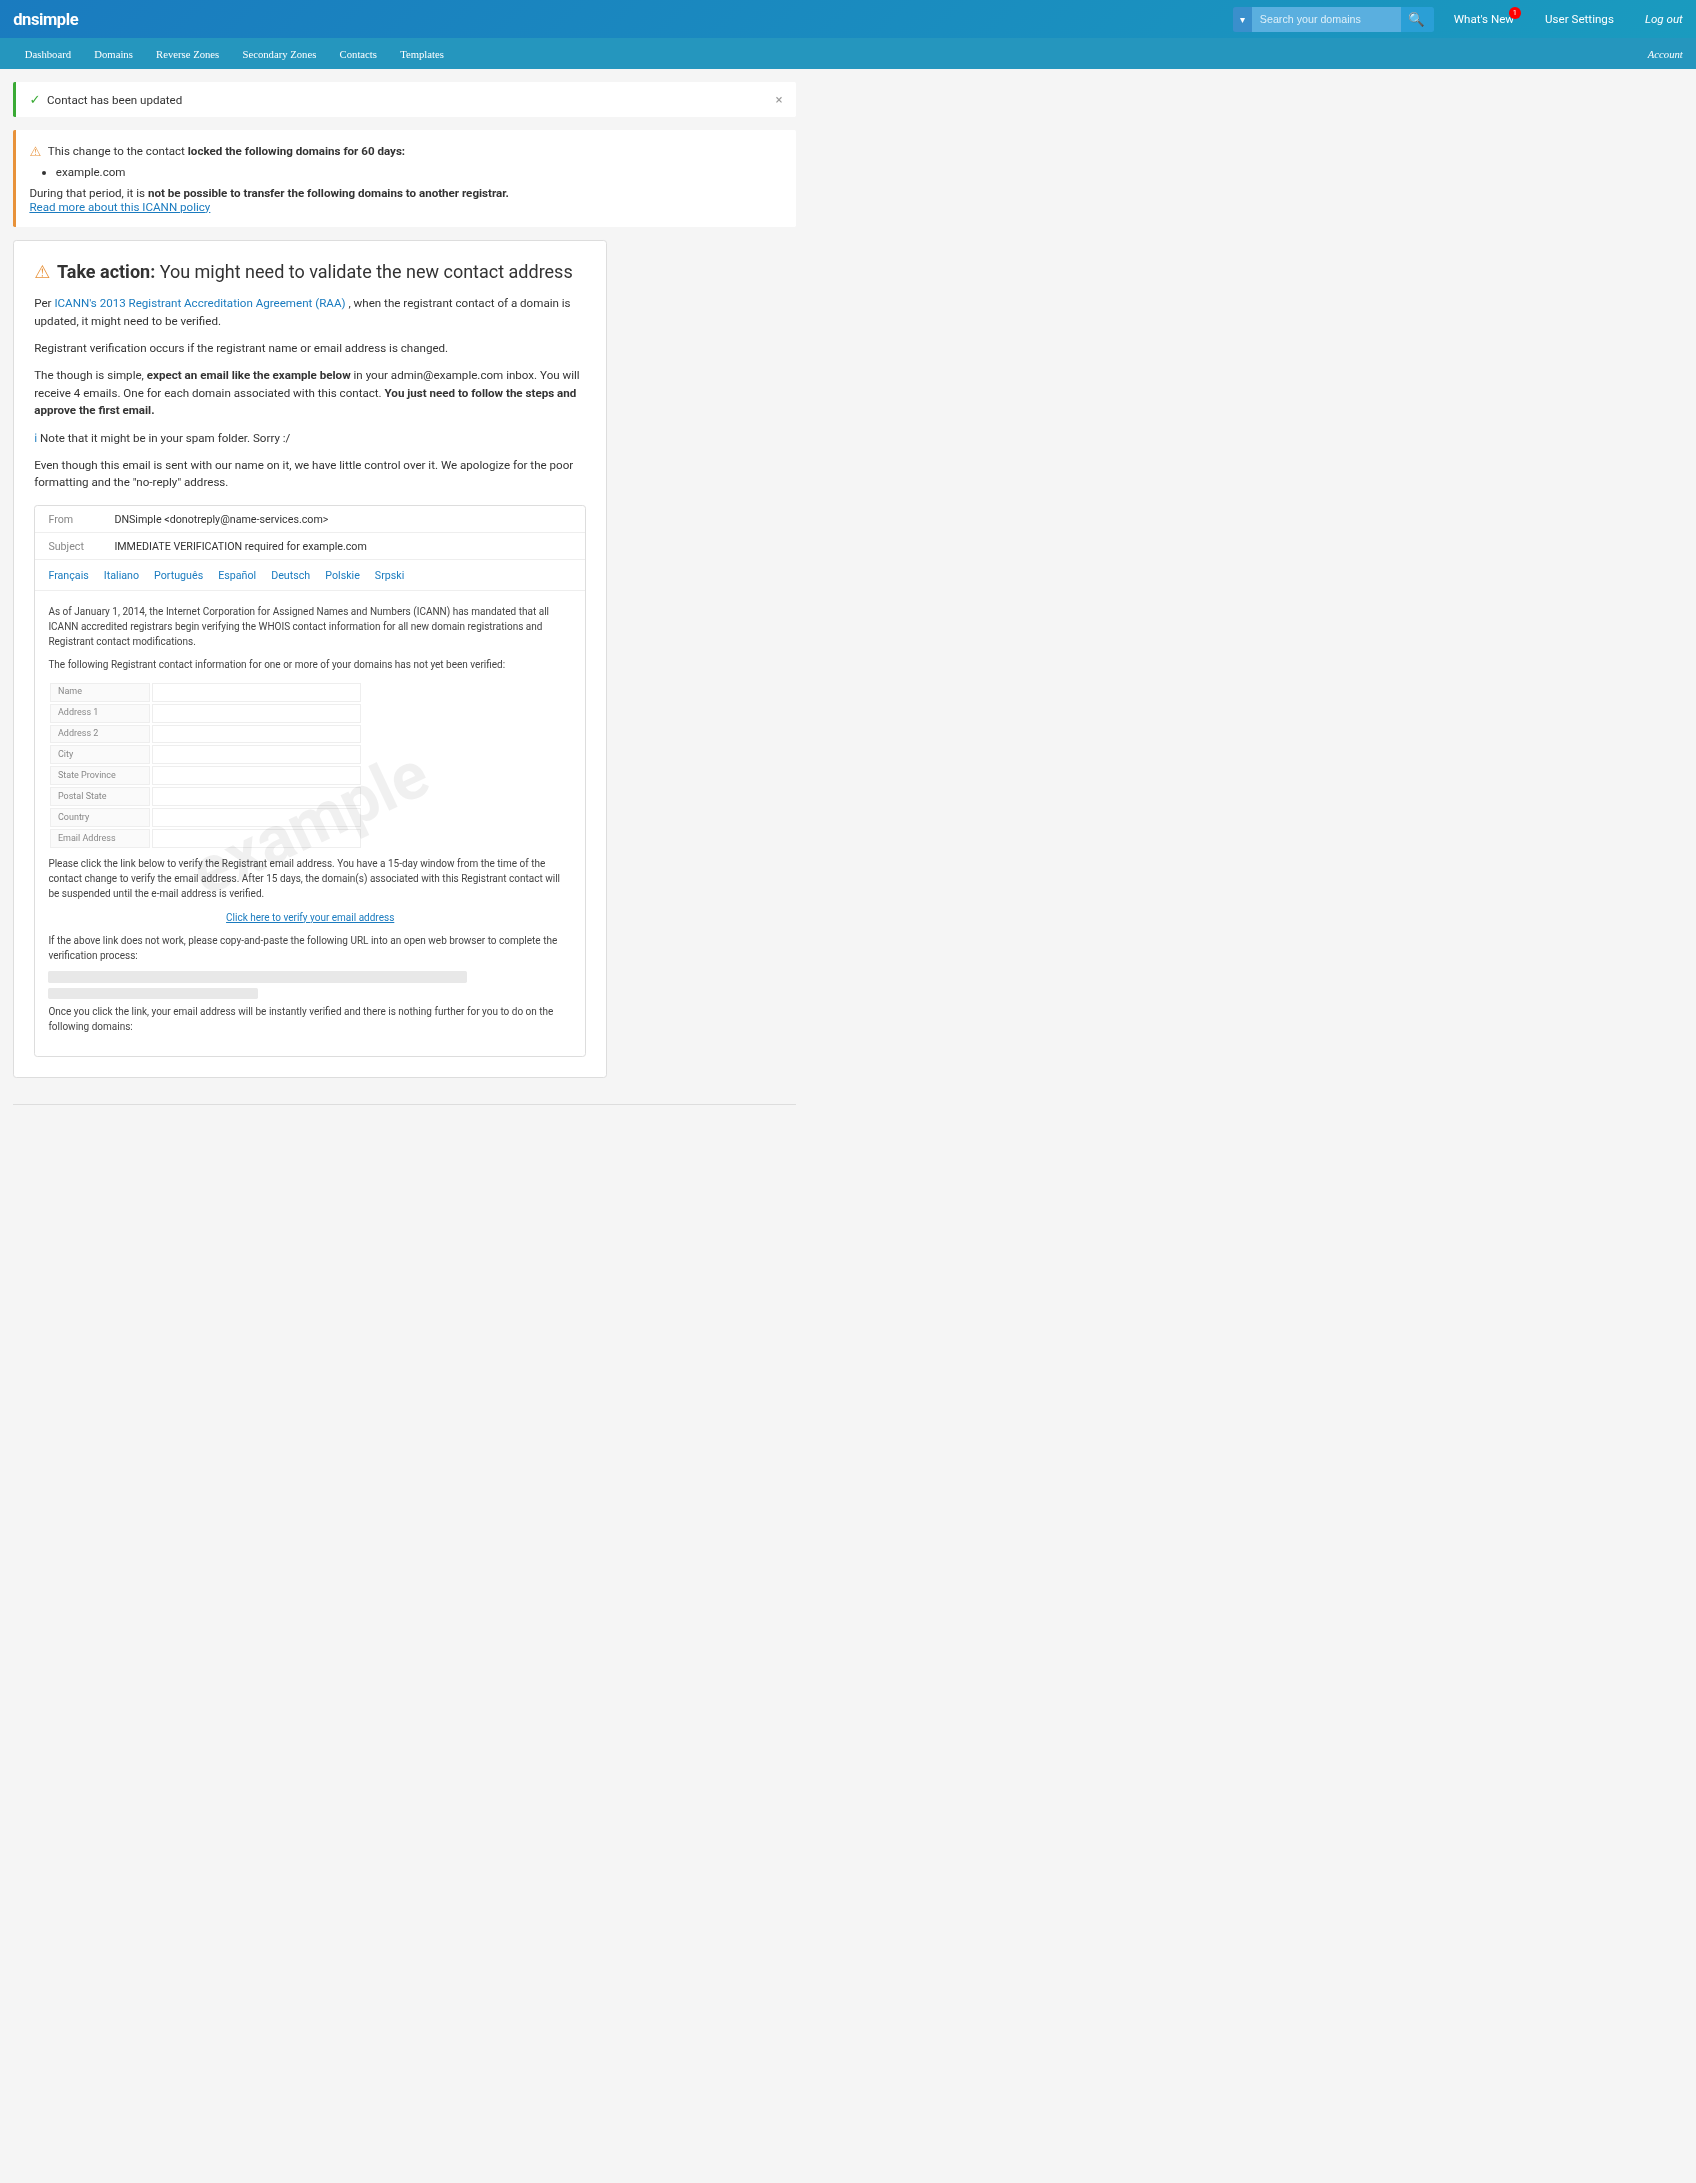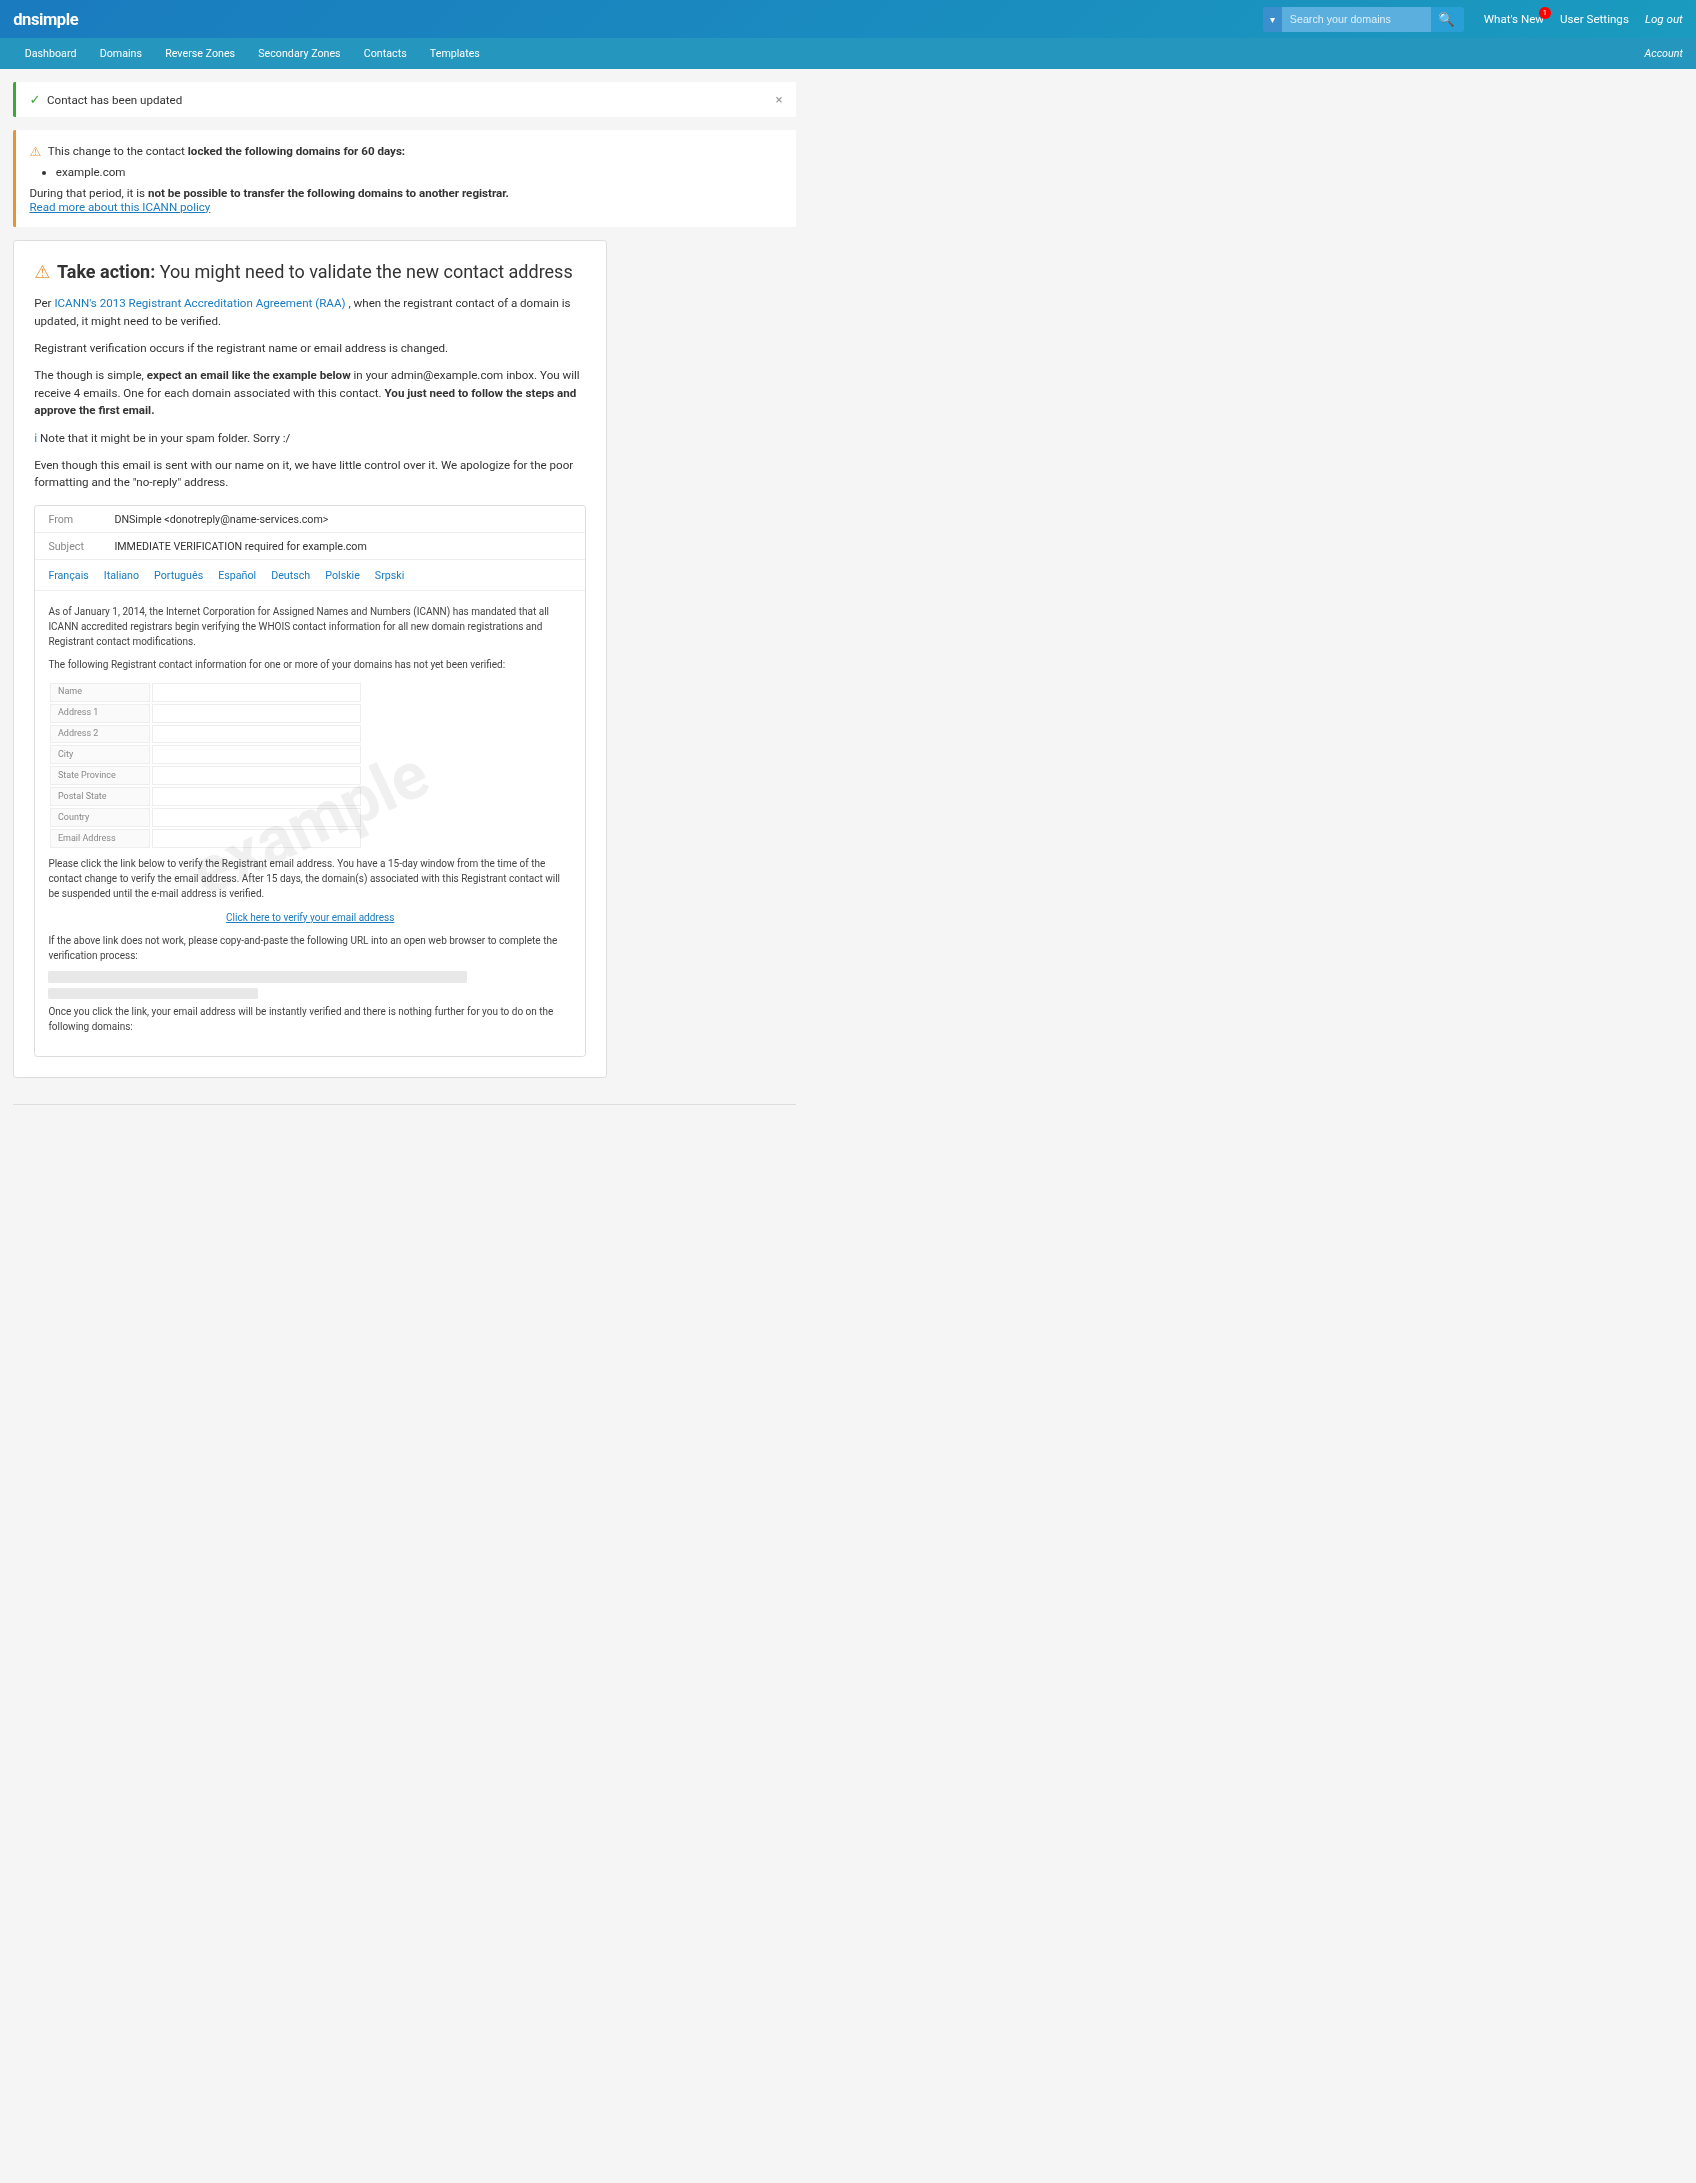--- a/index.html
+++ b/index.html
@@ -53,21 +53,21 @@
       border: none;
       color: white;
       padding: 5px 8.3px;
       cursor: pointer;
       height: 25px;
       border-radius: 0 2.5px 2.5px 0;
     }
     .top-nav-links {
       display: flex;
       align-items: center;
-      gap: 16px;
+      gap: 31px;
       text-align: center;
     }
     .top-nav-link {
       color: white;
       text-decoration: none;
       font-size: 11.6px;
       cursor: pointer;
       position: relative;
     }
     .badge {
@@ -92,20 +92,21 @@
       cursor: pointer;
     }
 
     
     .sub-nav {
       background: #2596be;
       display: flex;
       align-items: center;
       padding: 0 13.2px;
       height: 31px;
+      font-family: Liberation Serif, serif;
     }
     .sub-nav-item {
       color: white;
       text-decoration: none;
       font-size: 10.7px;
       padding: 0 11.6px;
       height: 31px;
       display: flex;
       align-items: center;
       cursor: pointer;

